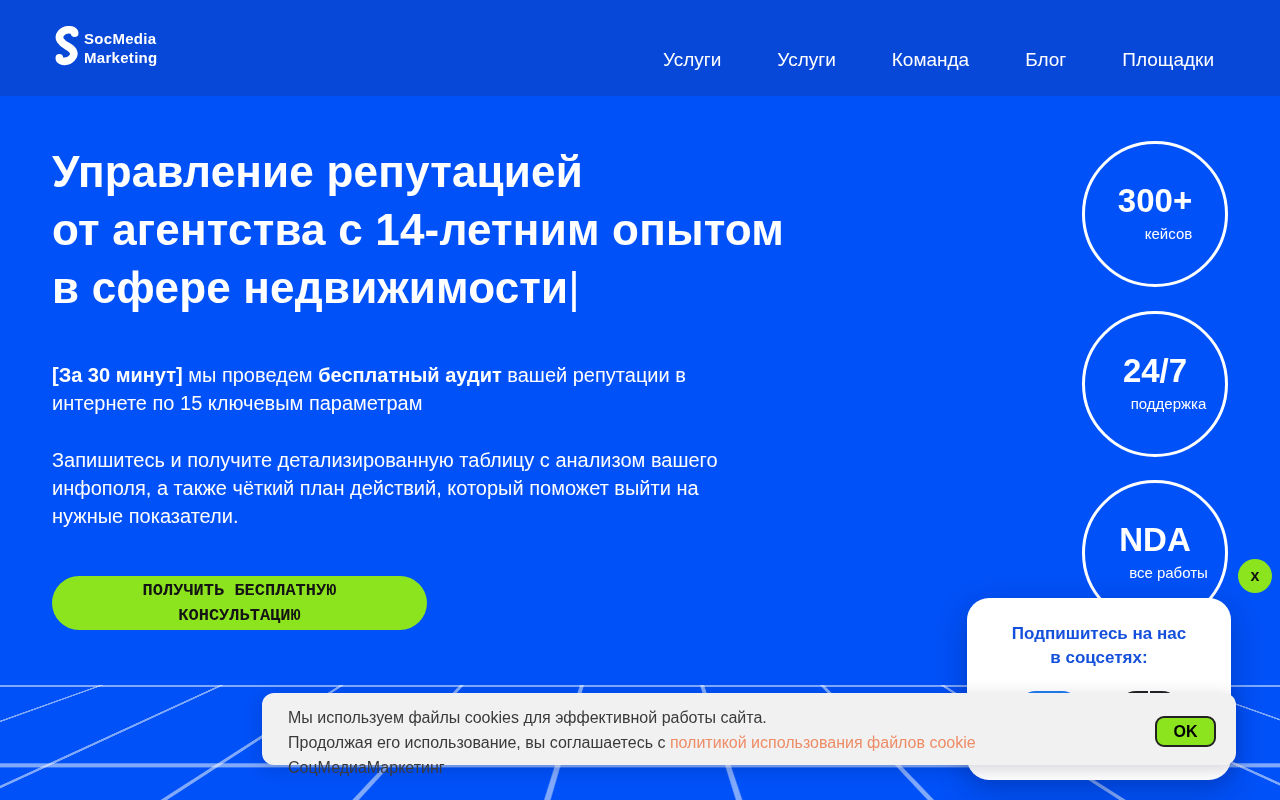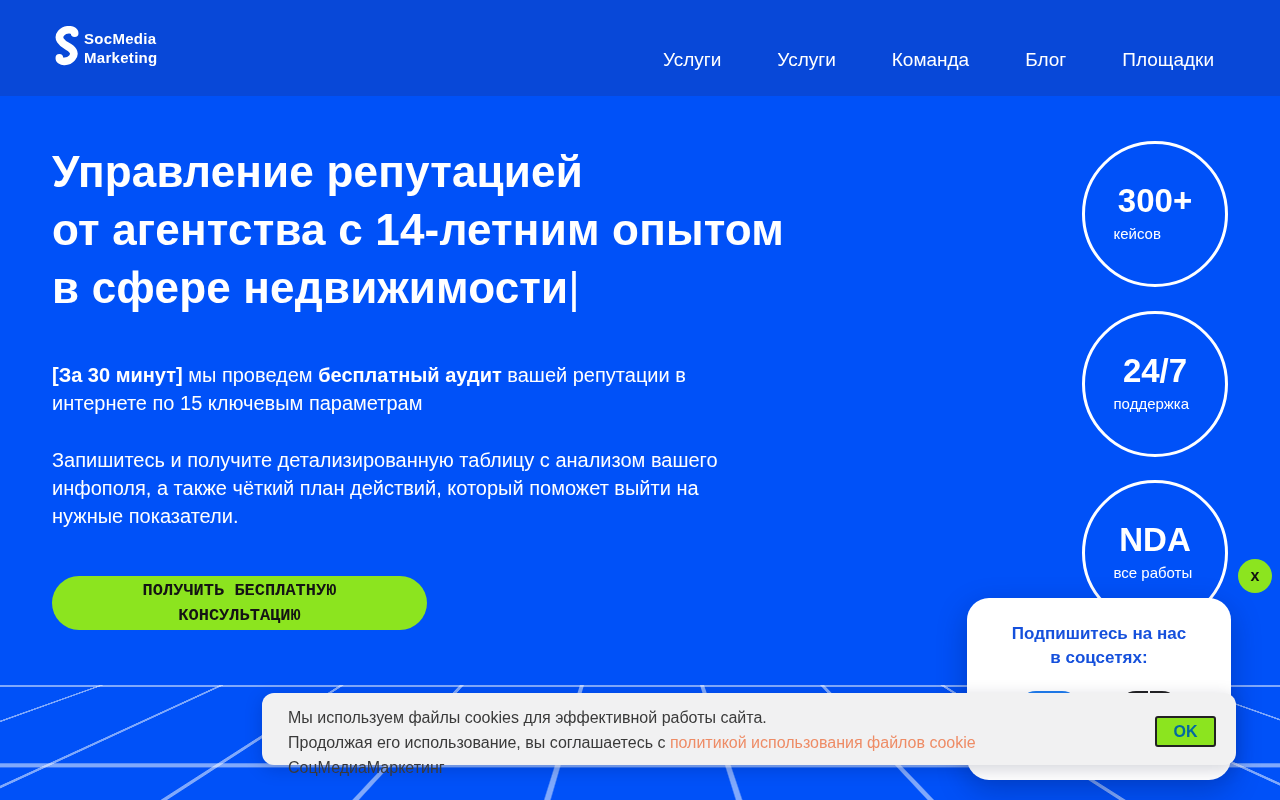--- a/index.html
+++ b/index.html
@@ -58,20 +58,21 @@
     background:#8ce41f; border:none; border-radius:27px;
     font-family:Liberation Mono, monospace; font-size:17px; font-weight:700; line-height:25px;
     color:#141414; cursor:pointer; text-align:center; padding:0 28px;
   }
 
   
   .badge {
     position:absolute; left:1082px; width:146px; height:146px; z-index:2;
     border:3px solid #fff; border-radius:50%;
     display:flex; flex-direction:column; align-items:center; justify-content:center;
+    text-align:center;
   }
   .badge-1 { top:141px; }
   .badge-2 { top:311px; }
   .badge-3 { top:480px; }
   .badge-value { font-size:33px; font-weight:700; line-height:40px; }
   .badge-label { font-size:15px; line-height:26px; width:110px;margin-left:27px; }
 
   
   .social-popup {
     position:absolute; left:967px; top:598px; width:264px; height:182px; z-index:3;
@@ -102,22 +103,22 @@
   .cookie-bar {
     position:absolute; left:262px; top:693px; width:974px; height:72px; z-index:4;
     background:#f1f1f2; border-radius:12px;
     box-shadow:0 4px 18px rgba(0,10,50,.18);
     padding:12px 100px 0 26px;
     color:#3a3a3a; font-size:16px; line-height:25px;
   }
   .cookie-link { color:#ee8c66; cursor:pointer; text-decoration:none; }
   .ok-button {
     position:absolute; right:20px; top:23px; width:61px; height:31px;
-    background:#8ce41f; border:2px solid #222; border-radius:3px;
-    font-family:inherit; font-size:16px; font-weight:700; color:#0369a1;
+    background:#8ce41f; border:2px solid #222; border-radius:9px;
+    font-family:inherit; font-size:16px; font-weight:700; color:#000000;
     cursor:pointer; padding:0;
   }
 </style>
 </head>
 <body>
 
 <div class="header">
   <div class="logo">
     <span>
       <svg width="34" height="40" viewBox="0 0 40 46" fill="none">

